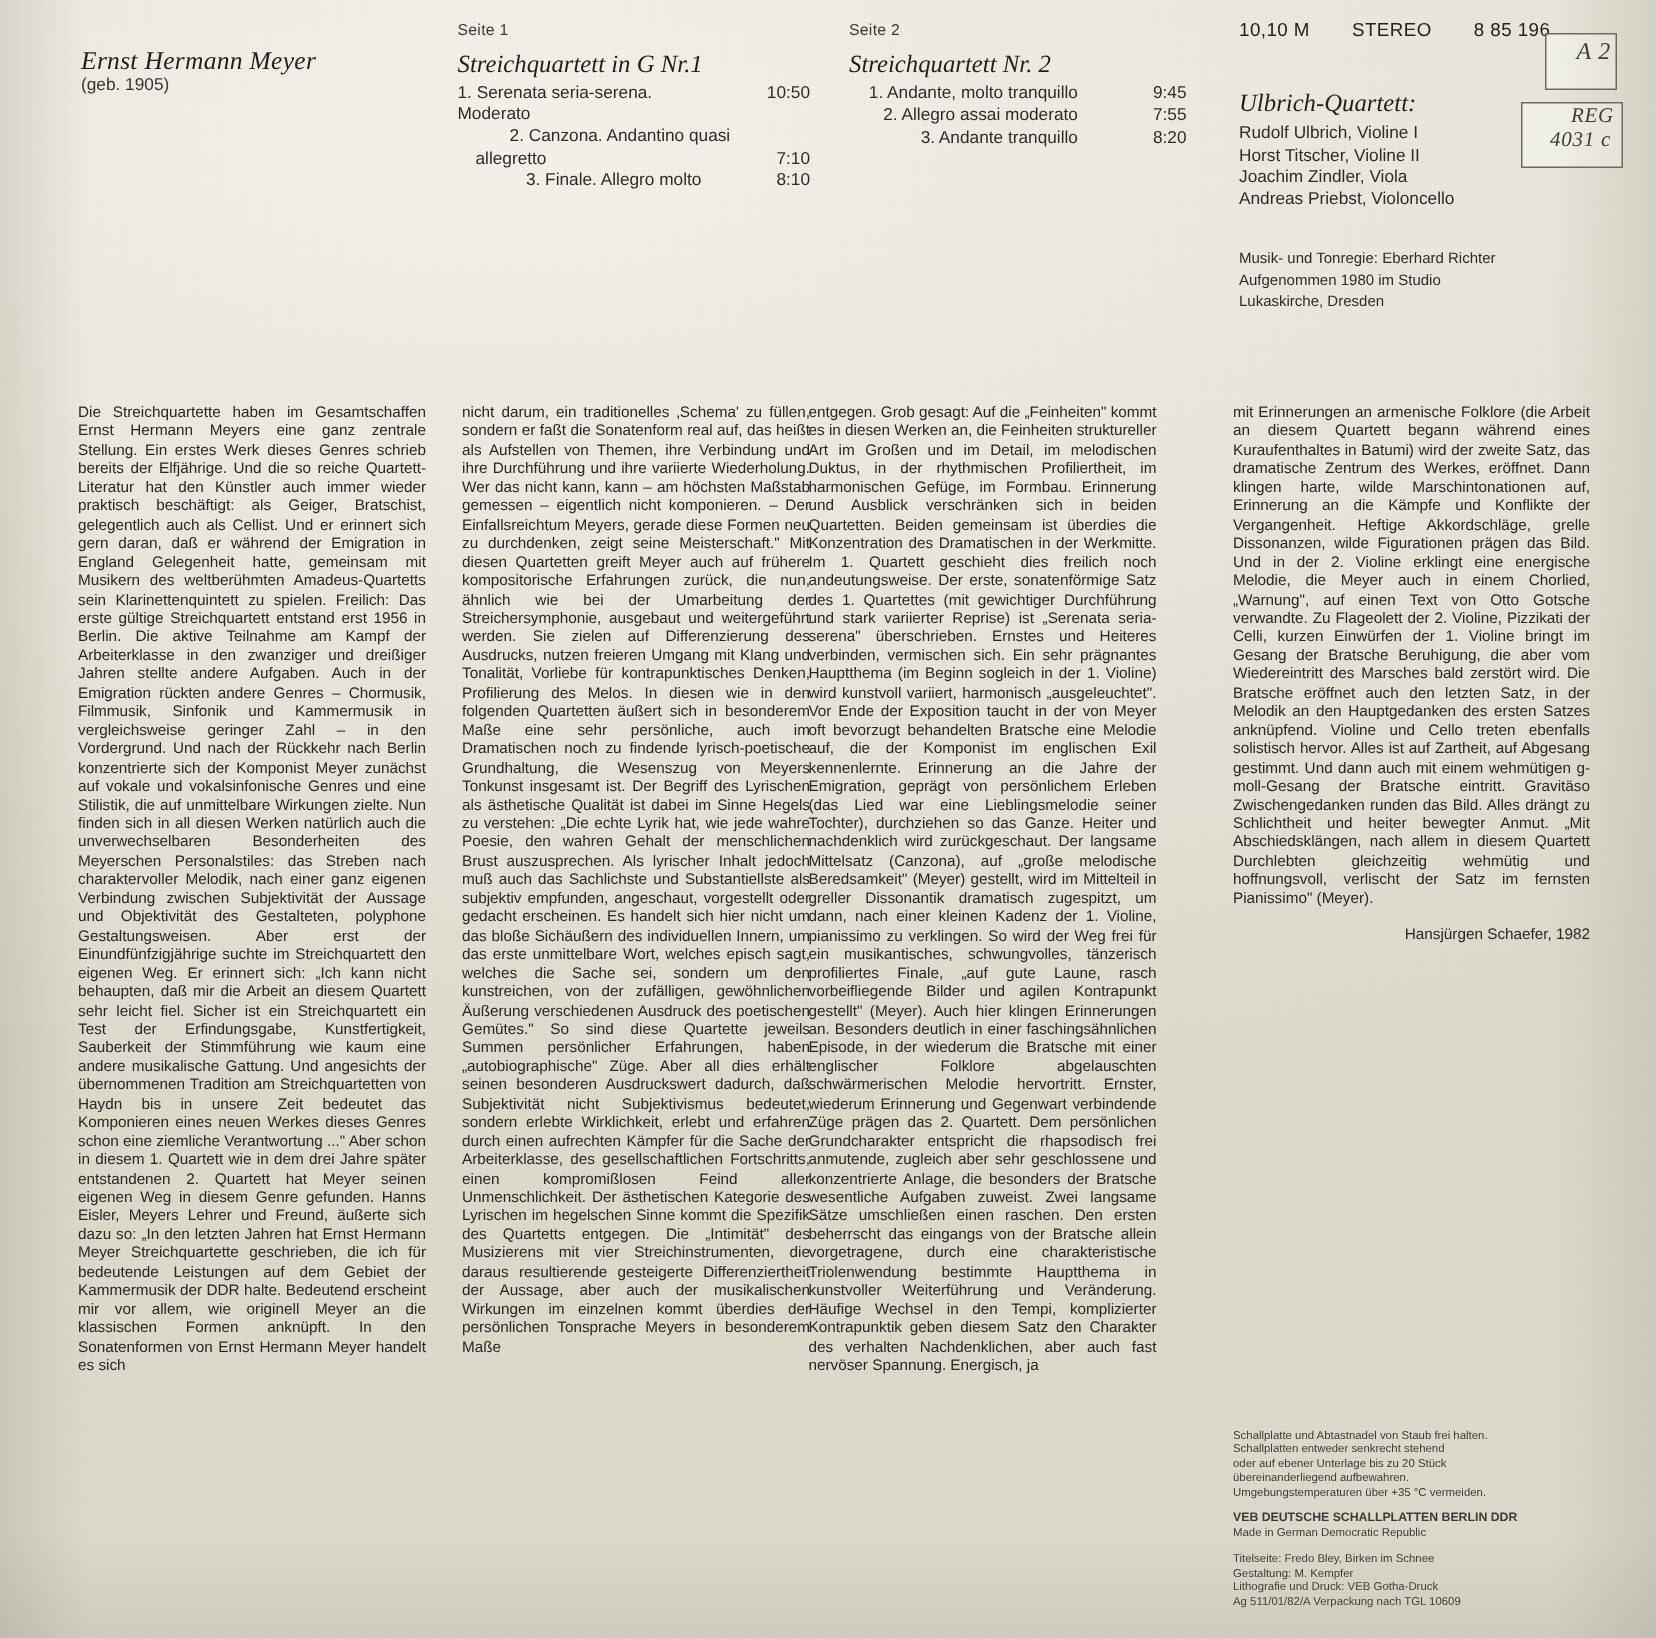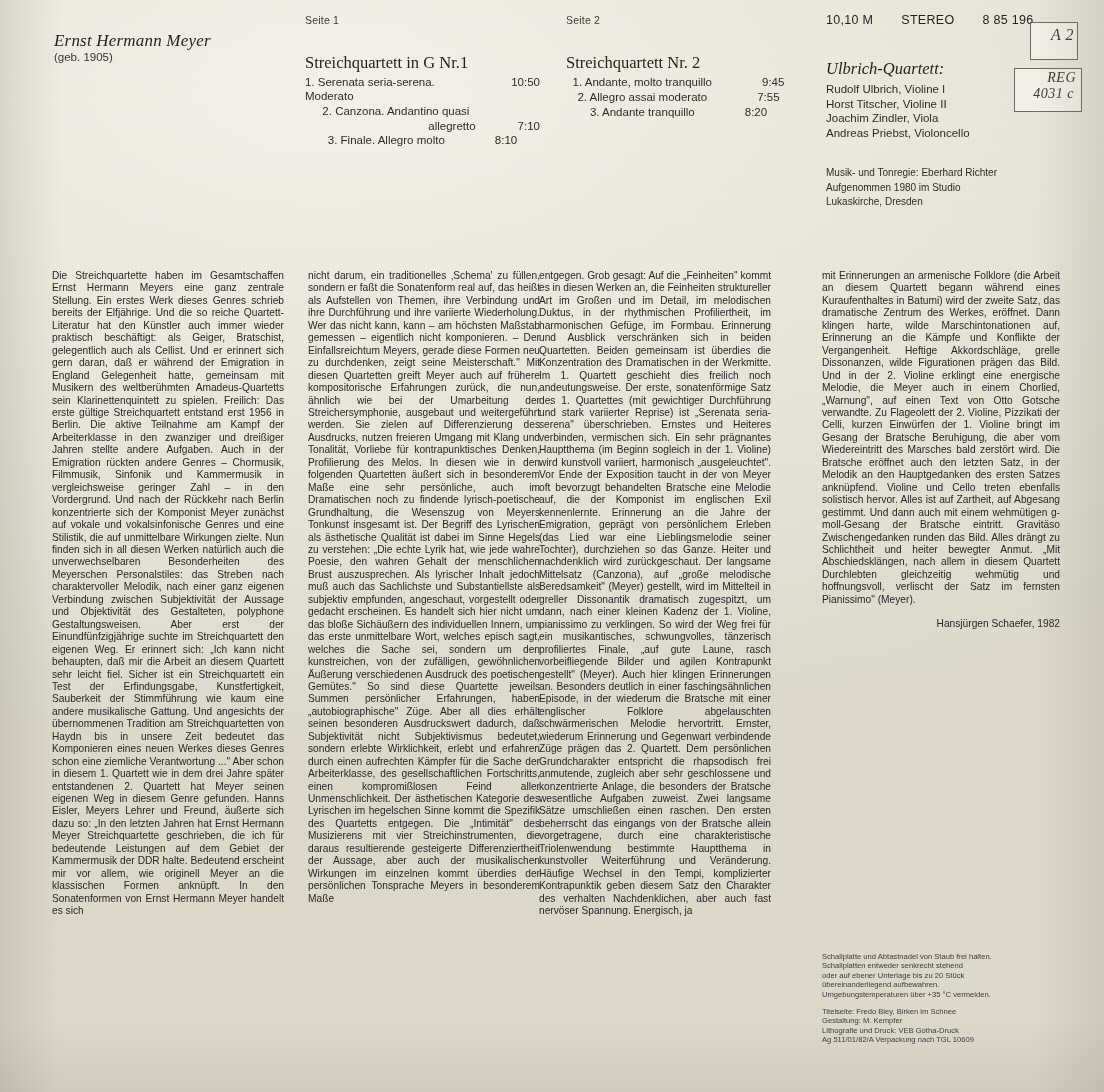--- a/index.html
+++ b/index.html
@@ -80,41 +80,42 @@
     font-size: 10.5px;
     color: #3a3a3a;
     letter-spacing: 0.2px;
   }
 
   .works-1 { left: 305px; top: 14px; width: 235px; }
   .works-2 { left: 566px; top: 14px; width: 225px; }
 
   .work-title {
     font-family: "Liberation Serif", serif;
+    font-style: italic;
     font-size: 16.5px;
-    margin-top: 28px;
+    margin-top: 8px;
     margin-bottom: 6px;
     color: #1f1f1f;
     white-space: nowrap;
   }
   .track {
     display: flex;
-    justify-content: center;
+    justify-content: flex-end;
     align-items: flex-start;
     font-size: 11.5px;
     line-height: 14px;
     margin-bottom: 1px;
   }
   .track-name { padding-right: 8px; }
   .track-time { white-space: nowrap; margin-left: 42px; }
   .track-cont {
     font-size: 11.5px;
     line-height: 14px;
     display: flex;
-    justify-content: flex-end;
+    justify-content: space-between;
   }
   .track-cont .ind { padding-left: 12px; }
 
   .rightinfo { left: 826px; top: 14px; width: 250px; }
   .price-row {
     display: flex;
     gap: 28px;
     font-size: 12.5px;
     color: #222;
     letter-spacing: 0.3px;
@@ -294,20 +295,24 @@
 </div>
 
 <div class="legal">
   <div class="blk small">
     <div>Schallplatte und Abtastnadel von Staub frei halten.</div>
     <div>Schallplatten entweder senkrecht stehend</div>
     <div>oder auf ebener Unterlage bis zu 20 Stück</div>
     <div>übereinanderliegend aufbewahren.</div>
     <div>Umgebungstemperaturen über +35 °C vermeiden.</div>
   </div>
+  <div class="blk imprint">
+    <div class="bold">VEB DEUTSCHE SCHALLPLATTEN BERLIN DDR</div>
+    <div class="small">Made in German Democratic Republic</div>
+  </div>
   <div class="blk small">
     <div>Titelseite: Fredo Bley, Birken im Schnee</div>
     <div>Gestaltung: M. Kempfer</div>
     <div>Lithografie und Druck: VEB Gotha-Druck</div>
     <div>Ag 511/01/82/A  Verpackung nach TGL 10609</div>
   </div>
 </div>
 
 <div class="shade-left"></div>
 <div class="shade-right"></div>

